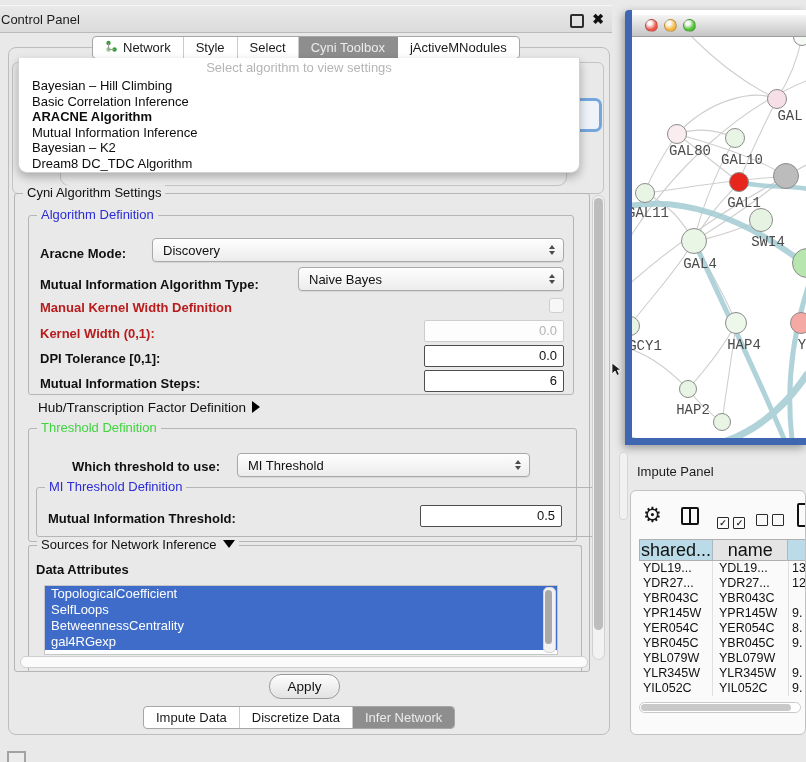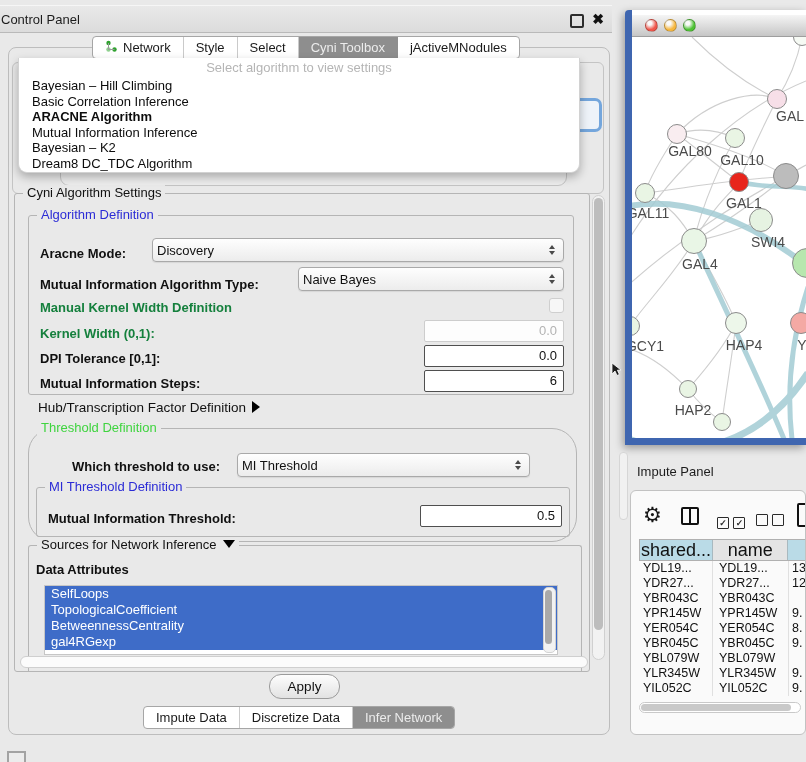--- a/index.html
+++ b/index.html
@@ -31,27 +31,27 @@
   .dd-item.bold{font-weight:bold;}
   
   .ghost{position:absolute;border:1px solid #c4c4c4;border-radius:6px;z-index:5;}
   #ghost-combo{position:absolute;left:560px;top:98px;width:36px;height:28px;border:3px solid #74a6dc;
        border-radius:7px;background:#eef3f9;z-index:6;}
   
   .grp{position:absolute;border:1px solid #b5b5b5;border-radius:3px;z-index:10;}
   .grp-lbl{position:absolute;top:-9px;left:8px;background:#e9e9e9;padding:0 4px;font-size:13px;white-space:nowrap;}
   .lbl{position:absolute;font-weight:bold;font-size:13px;color:#101010;white-space:nowrap;z-index:12;}
   .lbl.plain{font-weight:normal;}
-  .lbl.dis{color:#15803d;}
+  .lbl.dis{color:#b91c1c;}
   .field{position:absolute;background:#fff;border:1px solid #4f4f4f;font-size:13px;text-align:right;
        padding:2px 6px;box-sizing:border-box;height:22px;border-radius:2px;z-index:12;}
   .field.dis{border-color:#cdcdcd;color:#b3b3b3;background:#fdfdfd;}
   .combo{position:absolute;height:24px;box-sizing:border-box;border:1px solid #a9a9a9;border-radius:4px;
        background:linear-gradient(#fefefe,#ececec);font-size:13px;display:flex;align-items:center;
-       padding-left:4px;box-shadow:0 1px 1px rgba(0,0,0,.08);z-index:12;}
+       padding-left:10px;box-shadow:0 1px 1px rgba(0,0,0,.08);z-index:12;}
   .stepper{position:absolute;right:8px;top:50%;transform:translateY(-50%);display:flex;flex-direction:column;gap:2px;}
   .stepper i{display:block;width:0;height:0;border-left:3.5px solid transparent;border-right:3.5px solid transparent;}
   .stepper .up{border-bottom:4px solid #4a4a4a;}
   .stepper .dn{border-top:4px solid #4a4a4a;}
   .tri-right{display:inline-block;width:0;height:0;border-top:6px solid transparent;border-bottom:6px solid transparent;
        border-left:8px solid #000;vertical-align:-1px;margin-left:6px;}
   .tri-down{display:inline-block;width:0;height:0;border-left:6px solid transparent;border-right:6px solid transparent;
        border-top:8px solid #000;vertical-align:1px;margin-left:6px;}
   .chk{position:absolute;width:13px;height:13px;border:1px solid #cfcfcf;border-radius:3px;background:#f7f7f7;z-index:12;}
   
@@ -66,21 +66,21 @@
        border:1px solid #d0d0d0;border-radius:7px;box-sizing:border-box;z-index:12;}
   #set-thumb{position:absolute;left:1px;top:2px;width:9px;height:432px;background:#bdbdbd;border-radius:5px;}
   #hscroll{position:absolute;left:20px;top:656px;width:568px;height:12px;background:#fbfbfb;
        border:1px solid #cfcfcf;border-radius:6px;box-sizing:border-box;z-index:12;}
   
   #apply-btn{position:absolute;left:269px;top:674px;width:69px;height:23px;border:1px solid #9b9b9b;border-radius:12px;
        background:linear-gradient(#fdfdfd,#e2e2e2);font-size:13.5px;display:flex;align-items:center;justify-content:center;z-index:12;}
   
   #net-win{position:absolute;left:625px;top:10px;width:181px;height:435px;box-sizing:border-box;
        border-left:7px solid #3f66b0;border-bottom:7px solid #3f66b0;background:#fff;
-       box-shadow:-2px 3px 8px rgba(0,0,0,.35);border-top-left-radius:4px;}
+       box-shadow:-2px 3px 8px rgba(0,0,0,.35);border-top-left-radius:4px;font-family:Liberation Mono, monospace;}
   #net-titlebar{height:21px;margin-top:5px;background:linear-gradient(#f5f5f5,#c6c6c6);
        border-bottom:1px solid #9e9e9e;display:flex;align-items:center;gap:6px;padding-left:13px;}
   .light{width:13px;height:13px;border-radius:50%;box-sizing:border-box;border:1px solid rgba(0,0,0,.25);}
   #net-canvas{position:relative;width:174px;height:401px;background:#fff;overflow:hidden;}
   .node{position:absolute;border-radius:50%;border:1px solid #8b8b8b;box-sizing:border-box;}
   .node-label{position:absolute;transform:translate(-50%,-50%);font-size:14px;color:#4b4b4b;white-space:nowrap;}
   
   #tp-title{position:absolute;left:637px;top:464px;font-size:13px;color:#1c1c1c;}
   #table-win{position:absolute;left:630px;top:490px;width:176px;height:245px;background:#fafafa;
        border:1px solid #c2c2c2;border-radius:6px;overflow:hidden;box-sizing:border-box;}
@@ -190,44 +190,44 @@
   <span class="chk" style="left:549px;top:298px;"></span>
   <span class="lbl dis" style="left:40px;top:326px;">Kernel Width (0,1):</span>
   <div class="field dis" style="left:424px;top:320px;width:140px;">0.0</div>
   <span class="lbl" style="left:40px;top:351px;">DPI Tolerance [0,1]:</span>
   <div class="field" style="left:424px;top:345px;width:140px;">0.0</div>
   <span class="lbl" style="left:40px;top:376px;">Mutual Information Steps:</span>
   <div class="field" style="left:424px;top:370px;width:140px;">6</div>
 
   <span class="lbl plain" style="left:38px;top:400px;font-size:13.5px;z-index:12;"><span>Hub/Transcription Factor Definition</span><span class="tri-right"></span></span>
 
-  <div class="grp" style="left:28px;top:428px;width:547px;height:112px;border-radius:25px;">
+  <div class="grp" style="left:28px;top:428px;width:547px;height:112px;">
     <span class="grp-lbl" style="color:#3fd43f;">Threshold Definition</span>
   </div>
   <span class="lbl" style="left:72px;top:459px;">Which threshold to use:</span>
   <div class="combo" style="left:237px;top:453px;width:293px;">
     <span>MI Threshold</span>
     <span class="stepper">
         <i class="up"></i>
         <i class="dn"></i>
       </span>
   </div>
-  <div class="grp" style="left:36px;top:487px;width:532px;height:48px;">
+  <div class="grp" style="left:36px;top:487px;width:532px;height:48px;padding-left:34px;">
     <span class="grp-lbl" style="color:#2b2bd6;">MI Threshold Definition</span>
   </div>
   <span class="lbl" style="left:48px;top:511px;">Mutual Information Threshold:</span>
   <div class="field" style="left:420px;top:505px;width:142px;">0.5</div>
 
   <div class="grp" style="left:28px;top:545px;width:552px;height:125px;border-bottom:none;border-radius:3px 3px 0 0;">
     <span class="grp-lbl"><span>Sources for Network Inference</span><span class="tri-down"></span></span>
   </div>
   <span class="lbl" style="left:36px;top:562px;">Data Attributes</span>
   <div id="attr-list">
+      <div class="attr-item" style="background:#3e6cc8;">TopologicalCoefficient</div>
       <div class="attr-item" style="background:#3e6cc8;">SelfLoops</div>
-      <div class="attr-item" style="background:#3e6cc8;">TopologicalCoefficient</div>
       <div class="attr-item" style="background:#3e6cc8;">BetweennessCentrality</div>
       <div class="attr-item" style="background:#3e6cc8;">gal4RGexp</div>
     </div>
   <div id="attr-scroll">
       <div id="attr-thumb"></div>
     </div>
   <div id="hscroll"></div>
 
   <div id="apply-btn">Apply</div>
 

